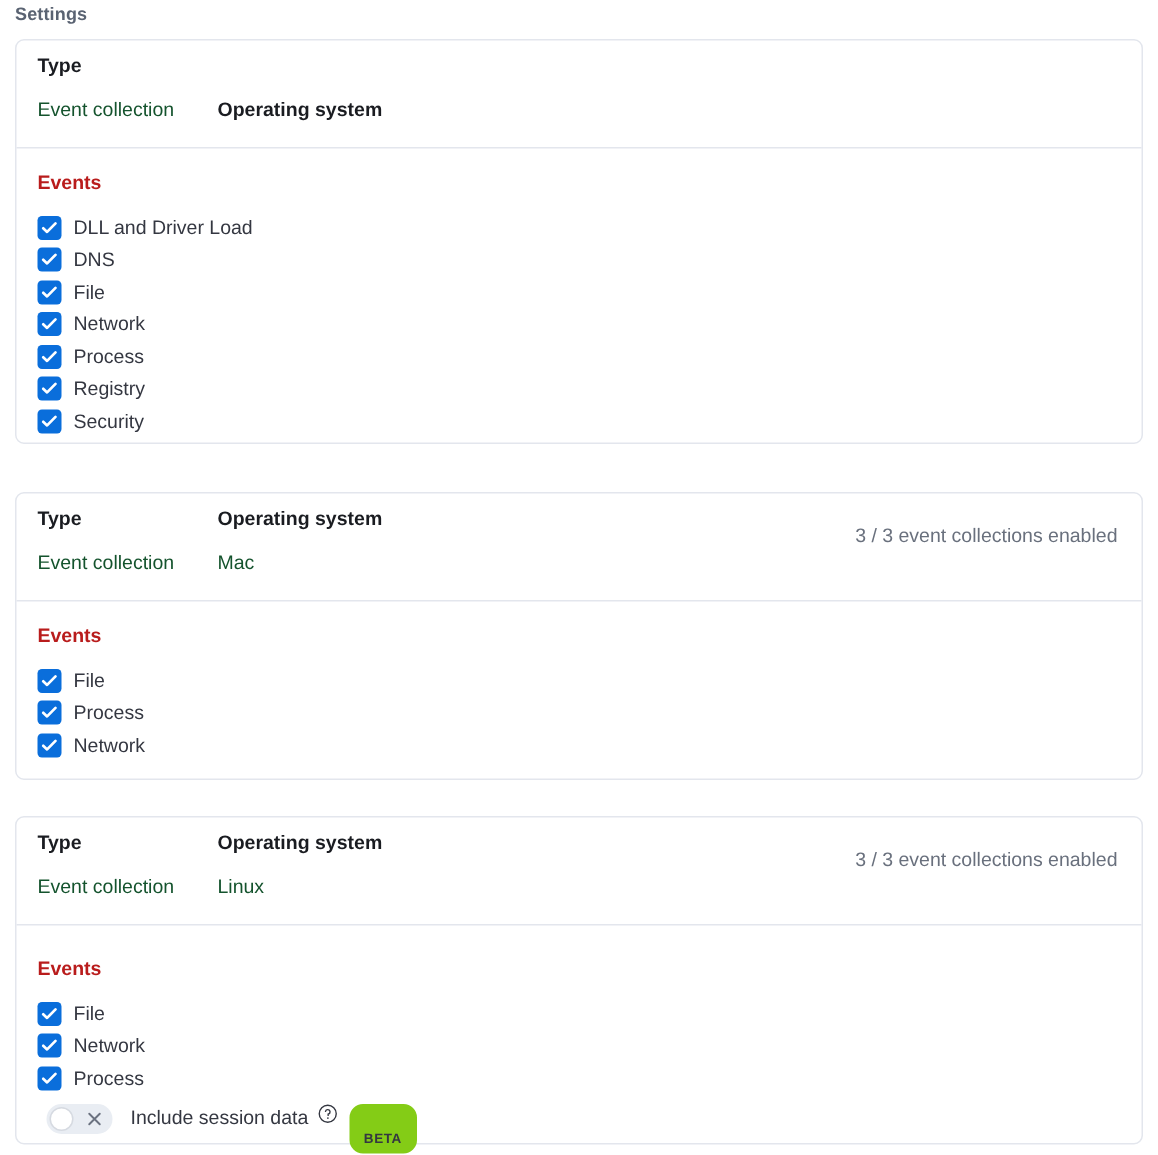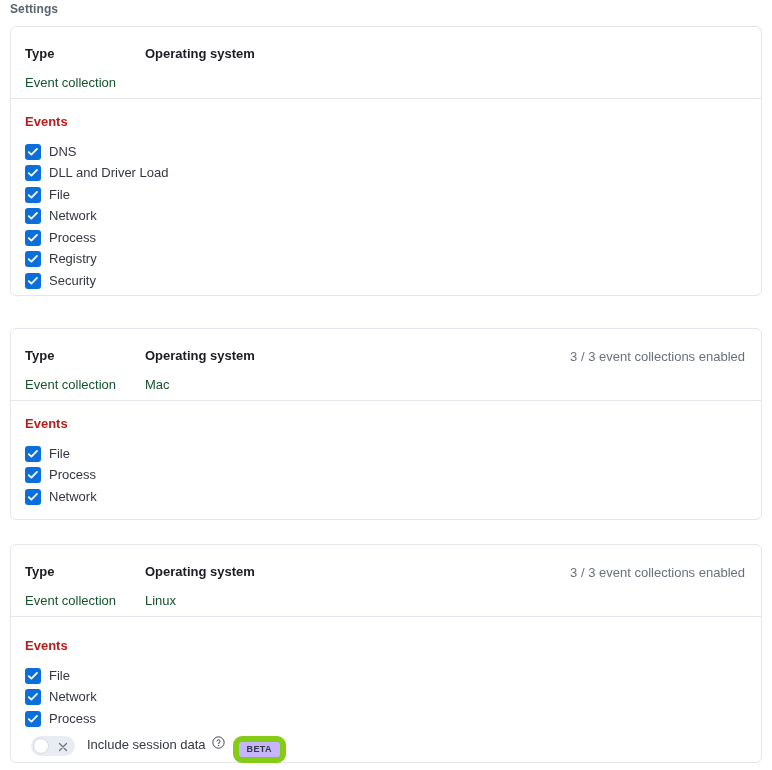--- a/index.html
+++ b/index.html
@@ -33,21 +33,21 @@
     position: absolute;
     left: 10px;
     width: 752px;
     box-sizing: border-box;
     background: #ffffff;
     border: 1px solid #e3e6ed;
     border-radius: 6px;
   }
   .card-header {
     display: flex;
-    align-items: flex-start;
+    align-items: flex-end;
     padding: 18px 16px 16px 14px;
     position: relative;
     box-sizing: border-box;
     height: 71px;
   }
   .hdr-col {
     display: flex;
     flex-direction: column;
   }
   .hdr-col.type { width: 120px; }
@@ -154,29 +154,29 @@
   .help-icon {
     margin-left: 6px;
     width: 13px;
     height: 13px;
     color: #343741;
     display: inline-flex;
     align-items: center;
   }
   .beta-badge {
     margin-left: 8px;
-    border: 6px solid #84cc16;
+    border: 2px solid #84cc16;
     border-radius: 9px;
-    padding: 1px 8px 2px 8px;
+    padding: 15px 8px 2px 8px;
     font-size: 9px;
     font-weight: bold;
     letter-spacing: 0.4px;
     color: #343741;
     line-height: 12px;
-    background: #c4b5fd;
+    background: #84cc16;
   }
 </style>
 </head>
 <body>
 
 <div class="page">
 
   <div class="settings-label">Settings</div>
 
   <div class="card" style="top:26px;height:270px;">
@@ -192,29 +192,29 @@
     <div class="divider"></div>
     <div class="card-body">
       <div class="events-title">Events</div>
 
       <div class="event-row">
         <span class="cbx">
             <svg width="12" height="12" viewBox="0 0 12 12">
               <path d="M1.8 6.2 L4.4 8.6 L10 2.9" fill="none" stroke="#ffffff" stroke-width="1.8" stroke-linecap="round" stroke-linejoin="round"></path>
             </svg>
           </span>
+        <span class="event-label">DLL and Driver Load</span>
+      </div>
+      <div class="event-row">
+        <span class="cbx">
+            <svg width="12" height="12" viewBox="0 0 12 12">
+              <path d="M1.8 6.2 L4.4 8.6 L10 2.9" fill="none" stroke="#ffffff" stroke-width="1.8" stroke-linecap="round" stroke-linejoin="round"></path>
+            </svg>
+          </span>
         <span class="event-label">DNS</span>
-      </div>
-      <div class="event-row">
-        <span class="cbx">
-            <svg width="12" height="12" viewBox="0 0 12 12">
-              <path d="M1.8 6.2 L4.4 8.6 L10 2.9" fill="none" stroke="#ffffff" stroke-width="1.8" stroke-linecap="round" stroke-linejoin="round"></path>
-            </svg>
-          </span>
-        <span class="event-label">DLL and Driver Load</span>
       </div>
       <div class="event-row">
         <span class="cbx">
             <svg width="12" height="12" viewBox="0 0 12 12">
               <path d="M1.8 6.2 L4.4 8.6 L10 2.9" fill="none" stroke="#ffffff" stroke-width="1.8" stroke-linecap="round" stroke-linejoin="round"></path>
             </svg>
           </span>
         <span class="event-label">File</span>
       </div>
       <div class="event-row">

